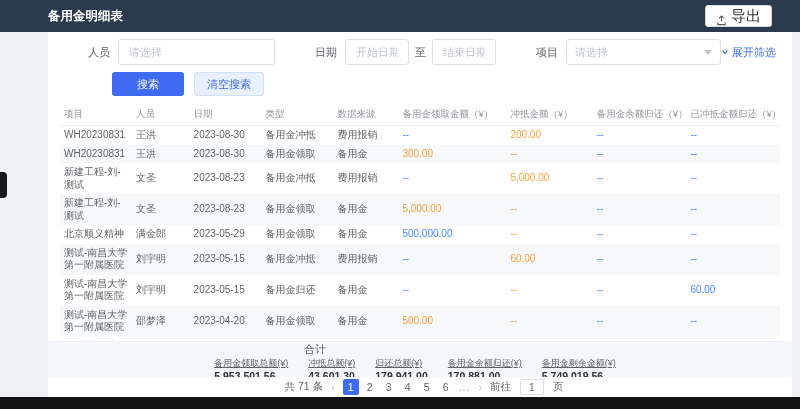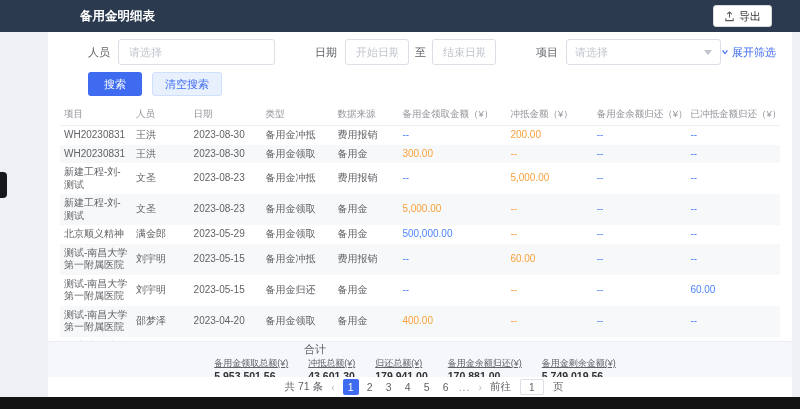--- a/index.html
+++ b/index.html
@@ -1,22 +1,22 @@
 <!DOCTYPE html>
 <html><head>
 <meta charset="utf-8">
 <style>
   * { box-sizing: border-box; }
   body { margin:0; font-family:"Liberation Sans","DejaVu Sans",sans-serif; }
   .screen { position:relative; width:800px; height:409px; background:#eef0f4; overflow:hidden; }
 
   
   .topbar { position:absolute; top:0; left:0; right:0; height:32px; background:#2c3a4f; display:flex; align-items:center; }
-  .topbar-title { color:#ffffff; font-size:12.5px; font-weight:bold; margin-left:80px; }
-  .export-btn { position:absolute; right:28px; top:5px; height:22px; background:#ffffff; border:1px solid #d9d9d9; border-radius:3px; font-size:11px; color:#333; display:flex; align-items:center; gap:4px; padding:0 10px; cursor:pointer; }
+  .topbar-title { color:#ffffff; font-size:12.5px; font-weight:bold; margin-left:48px; }
+  .export-btn { position:absolute; right:28px; top:5px; height:22px; background:#ffffff; border:1px solid #d9d9d9; border-radius:3px; font-size:15px; color:#333; display:flex; align-items:flex-end; gap:4px; padding:0 10px; cursor:pointer; }
 
   
   .panel { position:absolute; left:48px; right:8px; top:32px; bottom:12px; background:#ffffff; overflow:hidden; }
 
   
   .filter-row { display:flex; align-items:center; height:24px; margin:8px 12px 0 40px; font-size:11px; color:#606266; }
   .f-label { margin-right:8px; white-space:nowrap; }
   .f-input { display:flex; align-items:center; height:24px; border:1px solid #dcdfe6; border-radius:3px; background:#fff; padding:12px 8px; color:#c0c4cc; font-size:11px; }
   .f-input input { border:none; outline:none; width:100%; font-size:11px; color:#606266; background:transparent; }
   .f-input input::placeholder { color:#c0c4cc; }
@@ -24,21 +24,21 @@
   .w-date { width:64px; }
   .w-project { width:155px; justify-content:space-between; }
   .sep { margin:0 6px; color:#606266; }
   .grp { display:flex; align-items:center; }
   .ml40 { margin-left:40px; }
   .expand-link { margin-left:auto; margin-right:4px; color:#3e6bf0; font-size:11px; display:flex; align-items:center; gap:3px; cursor:pointer; white-space:nowrap; }
   .chev { width:8px; height:8px; display:inline-block; }
   .caret-down { width:0; height:0; border-left:4px solid transparent; border-right:4px solid transparent; border-top:5px solid #c0c4cc; }
 
   .action-row { display:flex; align-items:center; margin:8px 12px 0 40px; gap:10px; }
-  .btn-primary { height:24px; padding:0 16px; background:#3e6bf0; color:#fff; border:none; border-radius:3px; font-size:11px; cursor:pointer; }
+  .btn-primary { height:24px; padding:0 25px; background:#3e6bf0; color:#fff; border:none; border-radius:3px; font-size:11px; cursor:pointer;margin-left:24px; }
   .btn-light { height:24px; padding:0 12px; background:#e8f0fe; color:#3e6bf0; border:1px solid #cfe0fd; border-radius:3px; font-size:11px; cursor:pointer; }
 
   
   .table-wrap { margin:8px 12px 0 12px; }
   table { width:100%; border-collapse:collapse; table-layout:fixed; }
   thead th { text-align:left; font-weight:normal; color:#909399; font-size:9.5px; padding:4px 4px; border-bottom:1px solid #ebeef5; white-space:nowrap; overflow:hidden; }
   tbody td { font-size:10px; color:#606266; padding:3px 4px; line-height:1.25; vertical-align:middle; overflow:hidden; }
   tbody tr:nth-child(even) { background:#f7f8fa; }
   td.amt.orange { color:#f9a13c; }
   td.amt.blue { color:#4c86ff; }
@@ -222,21 +222,21 @@
               <td class="amt orange">--</td>
               <td class="amt blue">--</td>
               <td class="amt blue">60.00</td>
             </tr>
             <tr>
               <td>测试-南昌大学第一附属医院</td>
               <td>邵梦泽</td>
               <td>2023-04-20</td>
               <td>备用金领取</td>
               <td>备用金</td>
-              <td class="amt orange">400.00</td>
+              <td class="amt orange">500.00</td>
               <td class="amt orange">--</td>
               <td class="amt blue">--</td>
               <td class="amt blue">--</td>
             </tr>
             <tr>
               <td>测试-南昌大学第一附属医院</td>
               <td>邵梦泽</td>
               <td>2023-04-20</td>
               <td>备用金归还</td>
               <td>备用金</td>

